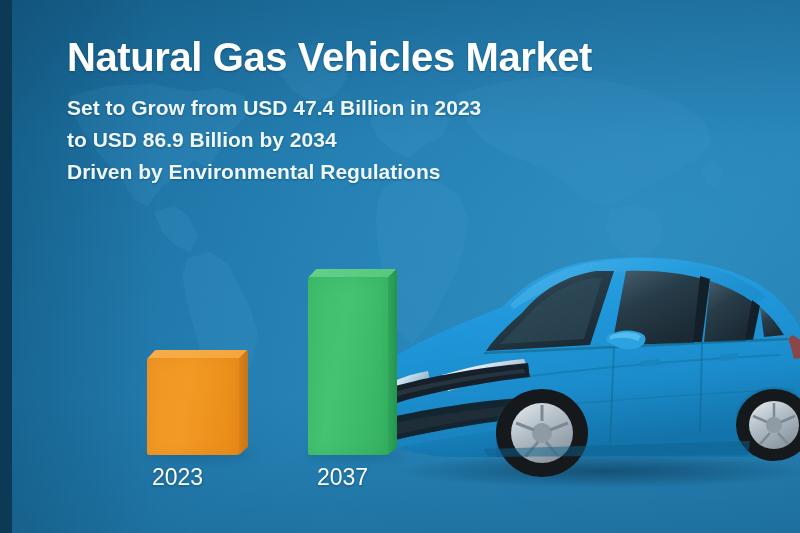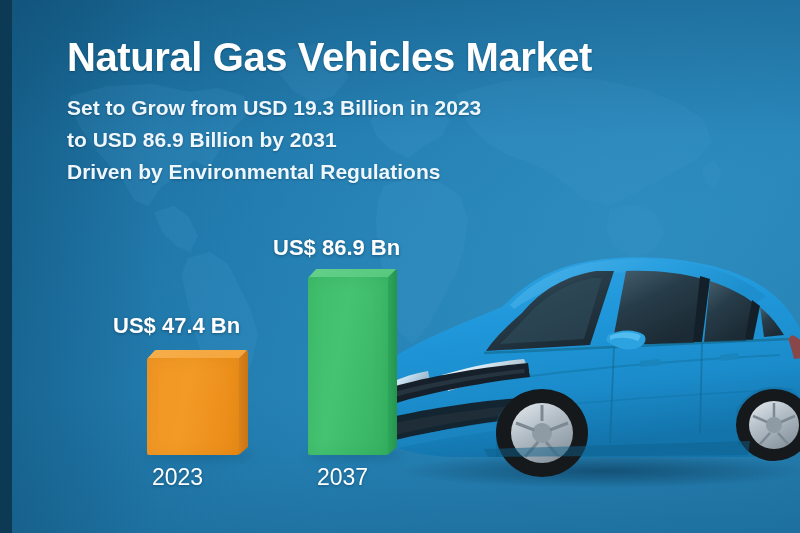--- a/index.html
+++ b/index.html
@@ -194,22 +194,22 @@
         <path d="M690 168 L702 160 L710 172 L704 188 L694 184 Z"></path>
       </g>
     </svg>
   </div>
 
   <div class="vignette"></div>
 
   <div class="headline">
     <h1 class="title">Natural Gas Vehicles Market</h1>
     <p class="sub">
-      <span>Set to Grow from USD 19.3 Billion in 2023</span>
-      <span>to USD 86.9 Billion by 2031</span>
+      <span>Set to Grow from USD 47.4 Billion in 2023</span>
+      <span>to USD 86.9 Billion by 2034</span>
       <span>Driven by Environmental Regulations</span>
     </p>
   </div>
 
   <div class="car-wrap">
     <svg viewBox="0 0 456 245" aria-hidden="true">
       <defs>
         <linearGradient id="bodyG" x1="0" y1="0" x2="0.25" y2="1">
           <stop offset="0%" stop-color="#32a6e4"></stop>
           <stop offset="38%" stop-color="#1f97da"></stop>
@@ -346,21 +346,19 @@
       <div class="side"></div>
       <div class="face"></div>
     </div>
 
     <div class="bar" id="bar-2034">
       <div class="top"></div>
       <div class="side"></div>
       <div class="face"></div>
     </div>
 
-    <div class="value-label" id="value-2023">US$ 47.4 Bn</div>
-    <div class="value-label" id="value-2034">US$ 86.9 Bn</div>
 
     <div class="year-label" id="year-2023">2023</div>
     <div class="year-label" id="year-2034">2037</div>
   </div>
 
   <div class="right-edge"></div>
 </div>
 
 </body></html>

